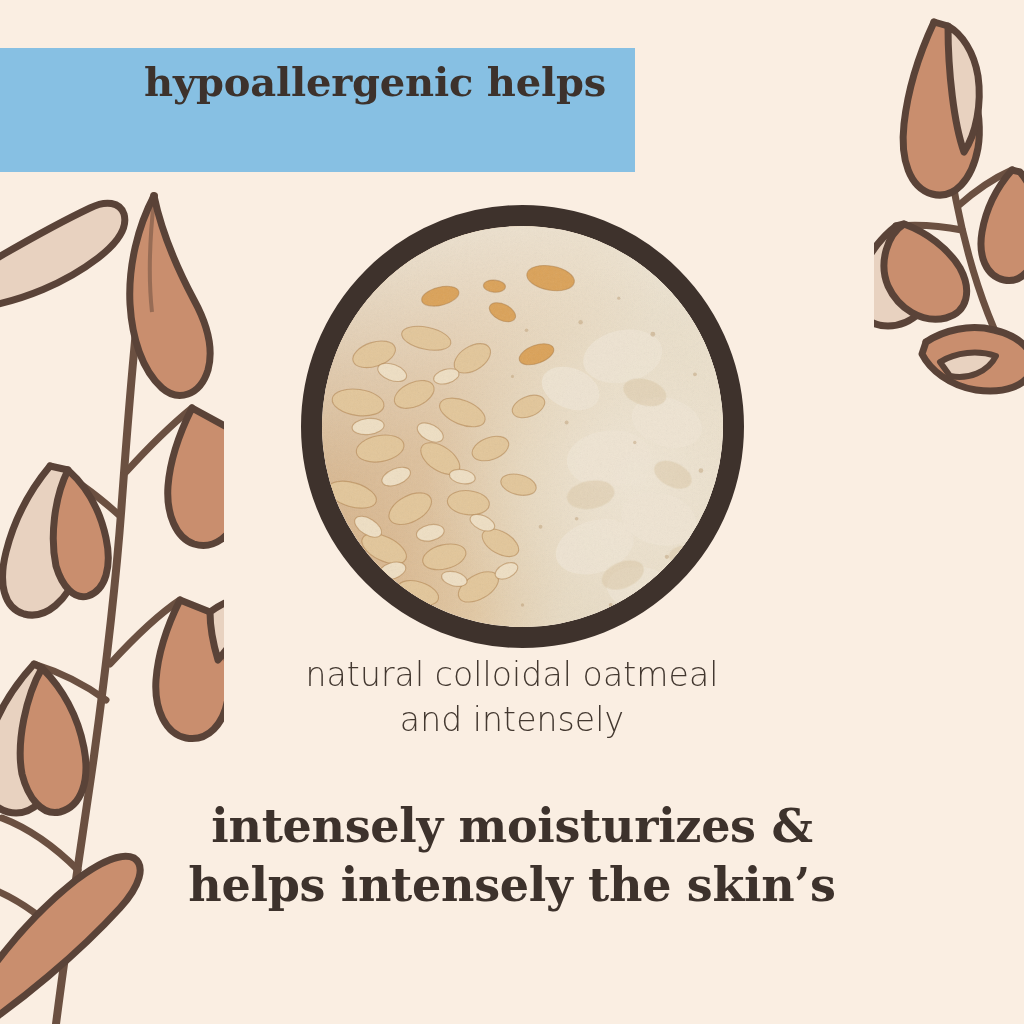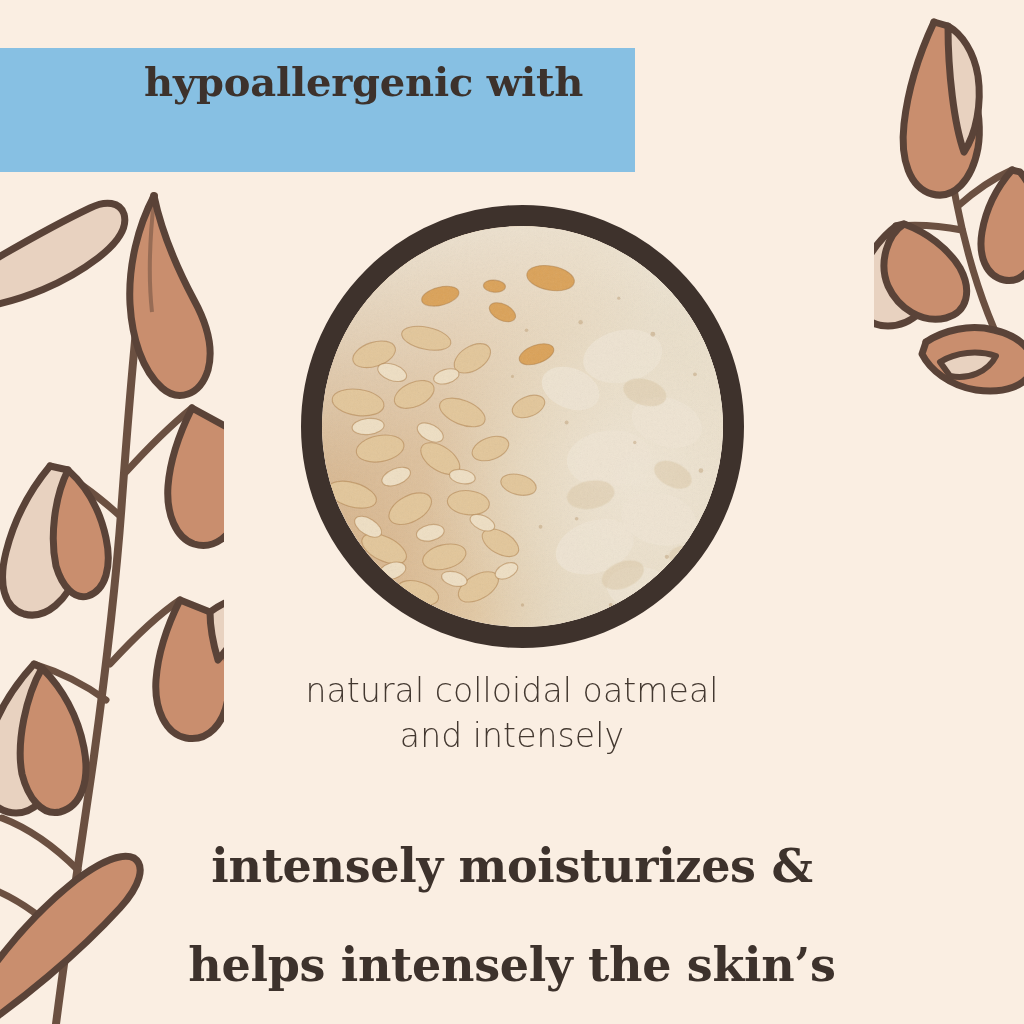--- a/index.html
+++ b/index.html
@@ -77,21 +77,21 @@
   #ingredient-photo svg {
     display: block;
     width: 100%;
     height: 100%;
   }
 
   
   #ingredient-caption {
     position: absolute;
     left: 0;
-    top: 668px;
+    top: 652px;
     width: 1024px;
     text-align: center;
   }
   .caption-line {
     font-family: "DejaVu Sans", "Liberation Sans", sans-serif;
     font-weight: 300;
     font-size: 33px;
     line-height: 45px;
     color: #433830;
     letter-spacing: 0.1px;
@@ -106,21 +106,20 @@
     text-align: center;
   }
   .headline-line {
     font-family: "DejaVu Serif", "Liberation Serif", serif;
     font-weight: bold;
     font-size: 46px;
     line-height: 59px;
     color: #3d322c;
     letter-spacing: -0.3px;
     white-space: nowrap;
-    margin-top: 40px;
   }
 </style>
 </head>
 <body>
 
 <div id="poster">
 
   <div class="botanical left">
     <svg width="230" height="1024" viewBox="0 0 230 1024" xmlns="http://www.w3.org/2000/svg">
       <g fill="none" stroke="#5a4338" stroke-width="7" stroke-linecap="round" stroke-linejoin="round">
@@ -220,21 +219,21 @@
 
       <g>
         <path d="M52 342 C 70 330, 96 324, 120 330 C 146 336, 162 352, 158 368
                  C 154 386, 130 394, 102 390 C 76 386, 56 370, 48 354 Z" fill="#c98e6e" stroke="#5a4338" stroke-width="7" stroke-linejoin="round"></path>
         <path d="M66 362 C 82 352, 104 350, 122 356 C 114 372, 94 380, 76 376 Z" fill="#e8d2c0" stroke="#5a4338" stroke-width="6" stroke-linejoin="round"></path>
       </g>
     </svg>
   </div>
 
   <div id="header-banner">
-    <div class="banner-line">hypoallergenic with</div>
+    <div class="banner-line">hypoallergenic helps</div>
   </div>
 
   <div id="ingredient-circle">
     <div id="ingredient-photo">
       <svg viewBox="0 0 400 400" preserveAspectRatio="xMidYMid slice" xmlns="http://www.w3.org/2000/svg">
         <defs>
 
           <linearGradient id="baseGrad" x1="0" y1="0.35" x2="1" y2="0.65">
             <stop offset="0%" stop-color="#cda271"></stop>
             <stop offset="28%" stop-color="#d8b387"></stop>

